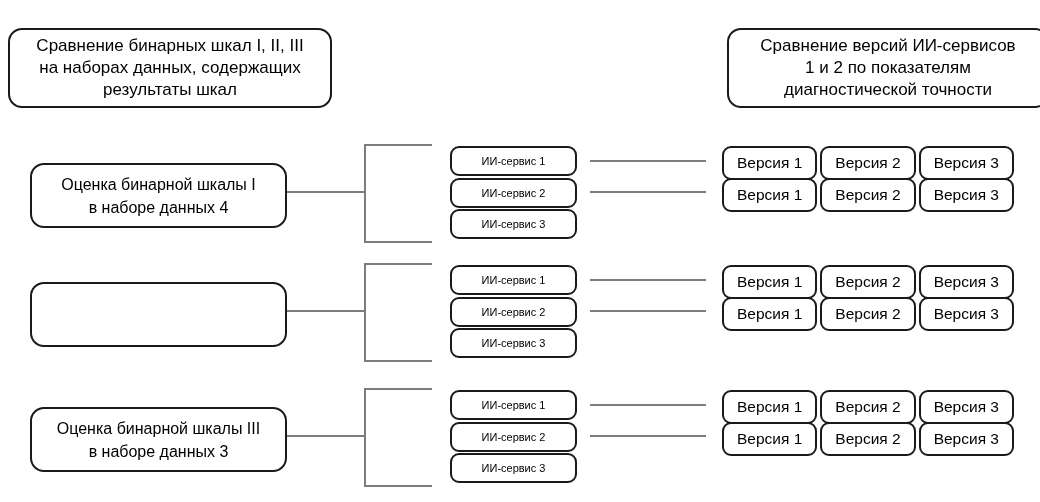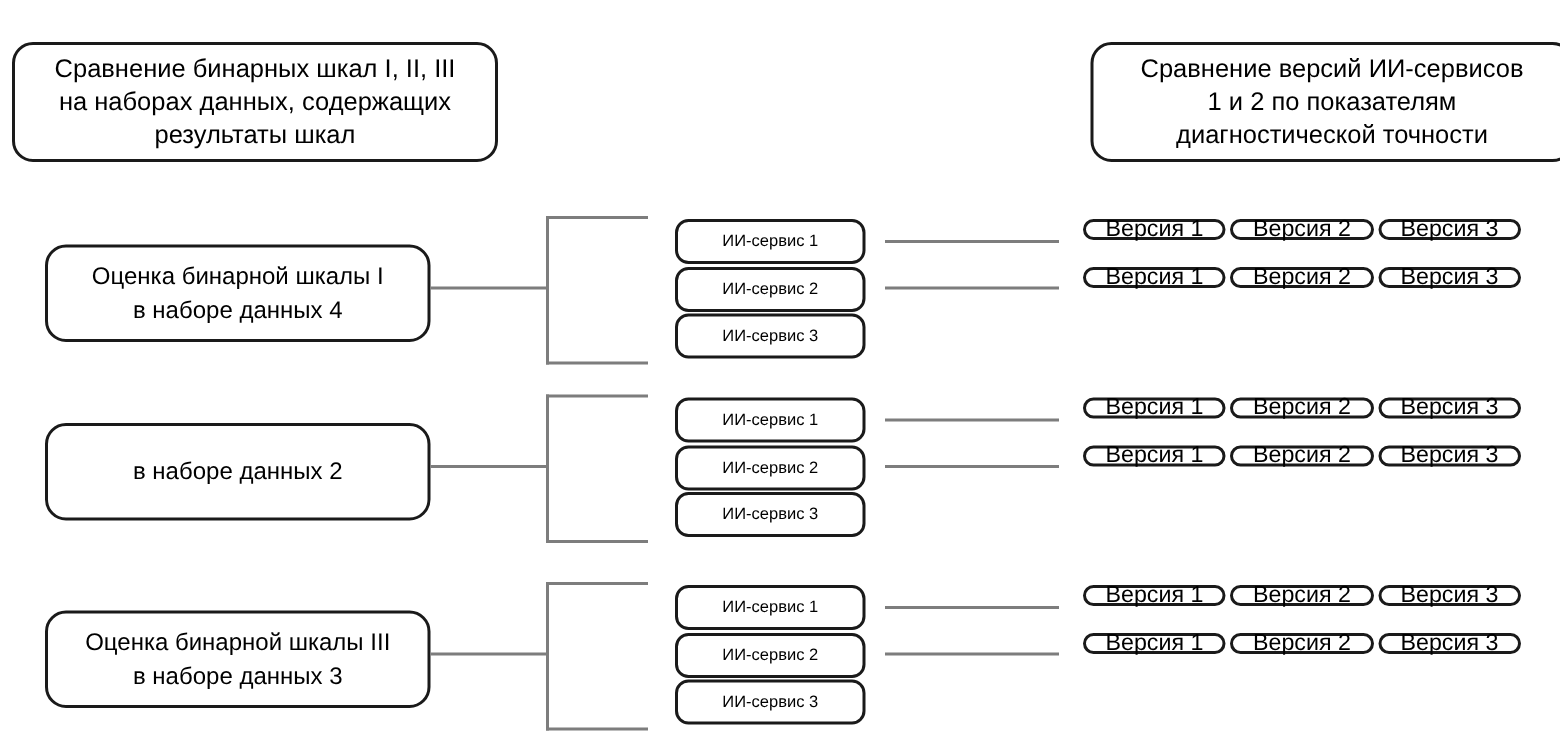--- a/index.html
+++ b/index.html
@@ -25,21 +25,21 @@
   .stem{left:287px;top:45px;width:77px;}
   .arm-t{left:364px;top:-2px;width:68px;}
   .arm-b{left:364px;top:95px;width:68px;}
   .bv{position:absolute;background:#7d7d7d;left:364px;top:-2px;width:2px;height:99px;}
   .svc{left:450px;width:127px;height:30px;border-radius:9px;font-size:11px;}
   .s1{top:0px;}
   .s2{top:31.5px;}
   .s3{top:63px;}
   .rl1{left:590px;top:14px;width:116px;}
   .rl2{left:590px;top:45px;width:116px;}
-  .vrow{position:absolute;left:722px;width:292px;height:14px;display:flex;gap:3px;}
+  .vrow{position:absolute;left:722px;width:292px;height:34px;display:flex;gap:3px;}
   .vr1{top:0px;}
   .vr2{top:31.5px;}
   .vcell{
     flex:1;box-sizing:border-box;background:#ffffff;border:2px solid #1a1a1a;border-radius:9px;
     display:flex;align-items:center;justify-content:center;font-size:15.5px;
   }
   .ln{display:block;}
 </style>
 </head>
 <body>
@@ -78,21 +78,20 @@
     </div>
     <div class="vrow vr2">
       <div class="vcell">Версия 1</div>
       <div class="vcell">Версия 2</div>
       <div class="vcell">Версия 3</div>
     </div>
   </div>
 
   <div class="group g2">
     <div class="box leftbox">
-      <span class="ln">в наборе данных 2</span>
     </div>
     <div class="line stem"></div>
     <div class="bv"></div>
     <div class="line arm-t"></div>
     <div class="line arm-b"></div>
     <div class="box svc s1">ИИ-сервис 1</div>
     <div class="box svc s2">ИИ-сервис 2</div>
     <div class="box svc s3">ИИ-сервис 3</div>
     <div class="line rl1"></div>
     <div class="line rl2"></div>

